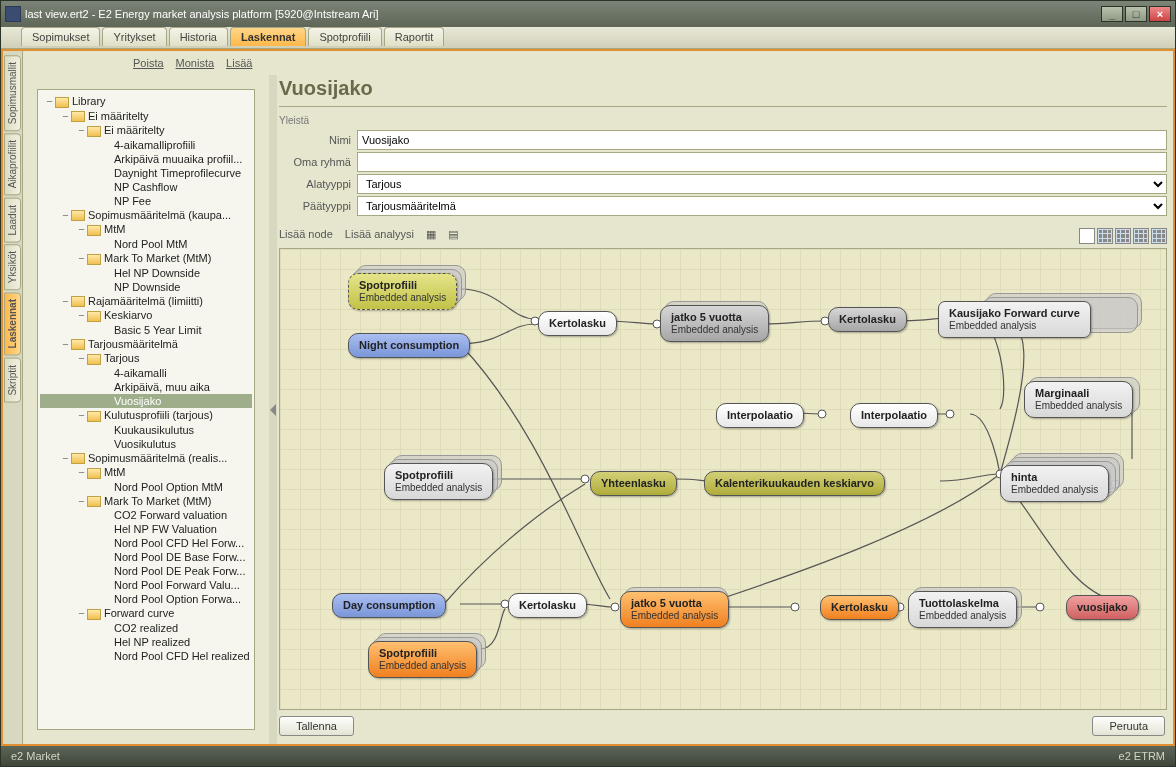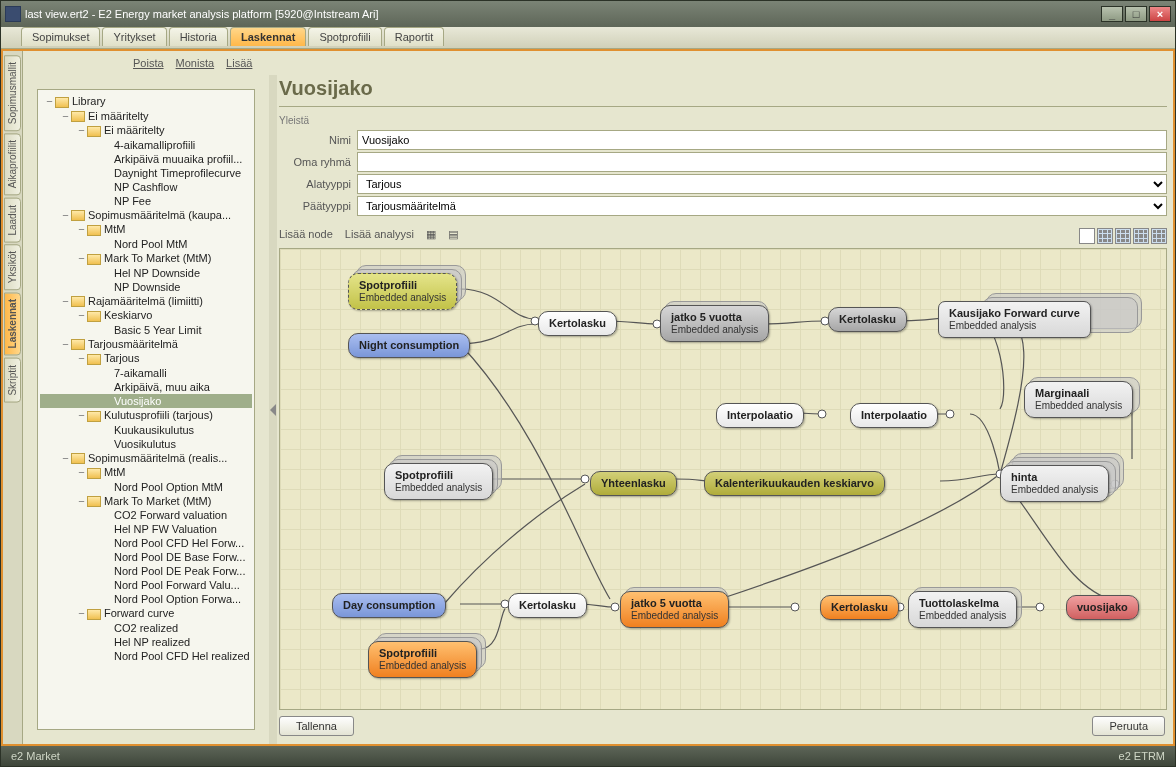--- a/index.html
+++ b/index.html
@@ -119,21 +119,21 @@
             <div class="node" style="padding-left: 36px;"><span class="tw">−</span><span class="fld"></span><span>MtM</span></div>
             <div class="node" style="padding-left: 52px;"><span class="tw"></span><span class="leaficon"></span><span>Nord Pool MtM</span></div>
             <div class="node" style="padding-left: 36px;"><span class="tw">−</span><span class="fld"></span><span>Mark To Market (MtM)</span></div>
             <div class="node" style="padding-left: 52px;"><span class="tw"></span><span class="leaficon"></span><span>Hel NP Downside</span></div>
             <div class="node" style="padding-left: 52px;"><span class="tw"></span><span class="leaficon"></span><span>NP Downside</span></div>
             <div class="node" style="padding-left: 20px;"><span class="tw">−</span><span class="fld"></span><span>Rajamääritelmä (limiitti)</span></div>
             <div class="node" style="padding-left: 36px;"><span class="tw">−</span><span class="fld"></span><span>Keskiarvo</span></div>
             <div class="node" style="padding-left: 52px;"><span class="tw"></span><span class="leaficon"></span><span>Basic 5 Year Limit</span></div>
             <div class="node" style="padding-left: 20px;"><span class="tw">−</span><span class="fld"></span><span>Tarjousmääritelmä</span></div>
             <div class="node" style="padding-left: 36px;"><span class="tw">−</span><span class="fld"></span><span>Tarjous</span></div>
-            <div class="node" style="padding-left: 52px;"><span class="tw"></span><span class="leaficon"></span><span>7-aikamalli</span></div>
+            <div class="node" style="padding-left: 52px;"><span class="tw"></span><span class="leaficon"></span><span>4-aikamalli</span></div>
             <div class="node" style="padding-left: 52px;"><span class="tw"></span><span class="leaficon"></span><span>Arkipäivä, muu aika</span></div>
             <div class="node sel" style="padding-left: 52px;"><span class="tw"></span><span class="leaficon"></span><span>Vuosijako</span></div>
             <div class="node" style="padding-left: 36px;"><span class="tw">−</span><span class="fld"></span><span>Kulutusprofiili (tarjous)</span></div>
             <div class="node" style="padding-left: 52px;"><span class="tw"></span><span class="leaficon"></span><span>Kuukausikulutus</span></div>
             <div class="node" style="padding-left: 52px;"><span class="tw"></span><span class="leaficon"></span><span>Vuosikulutus</span></div>
             <div class="node" style="padding-left: 20px;"><span class="tw">−</span><span class="fld"></span><span>Sopimusmääritelmä (realis...</span></div>
             <div class="node" style="padding-left: 36px;"><span class="tw">−</span><span class="fld"></span><span>MtM</span></div>
             <div class="node" style="padding-left: 52px;"><span class="tw"></span><span class="leaficon"></span><span>Nord Pool Option MtM</span></div>
             <div class="node" style="padding-left: 36px;"><span class="tw">−</span><span class="fld"></span><span>Mark To Market (MtM)</span></div>
             <div class="node" style="padding-left: 52px;"><span class="tw"></span><span class="leaficon"></span><span>CO2 Forward valuation</span></div>

